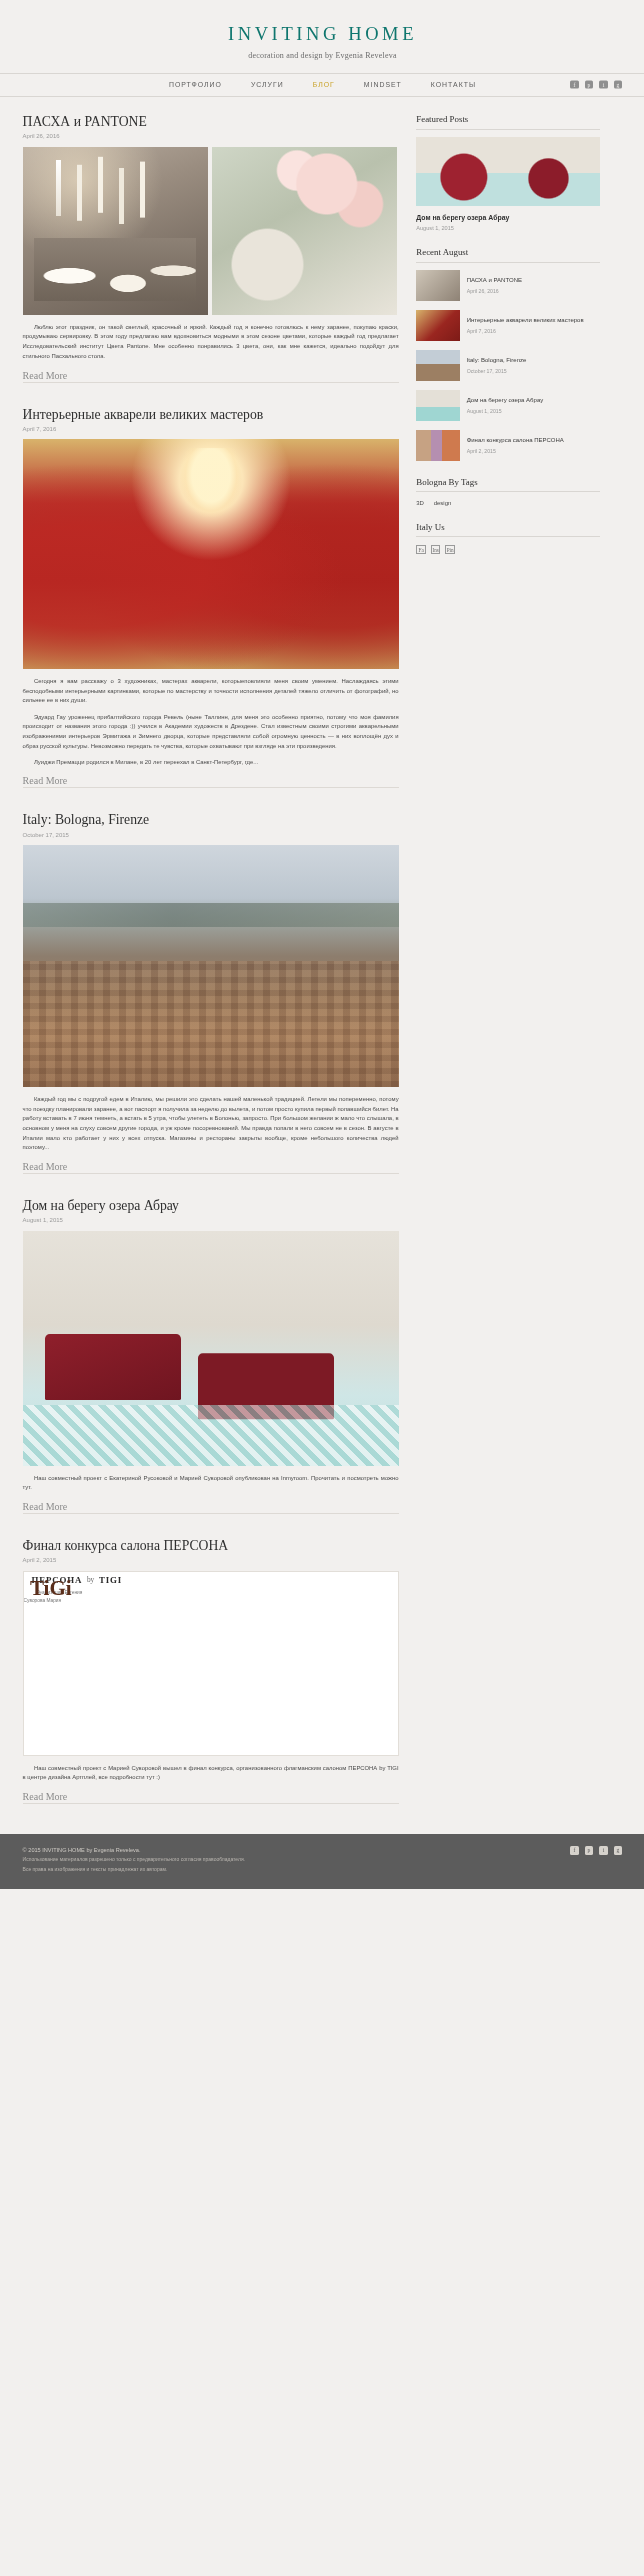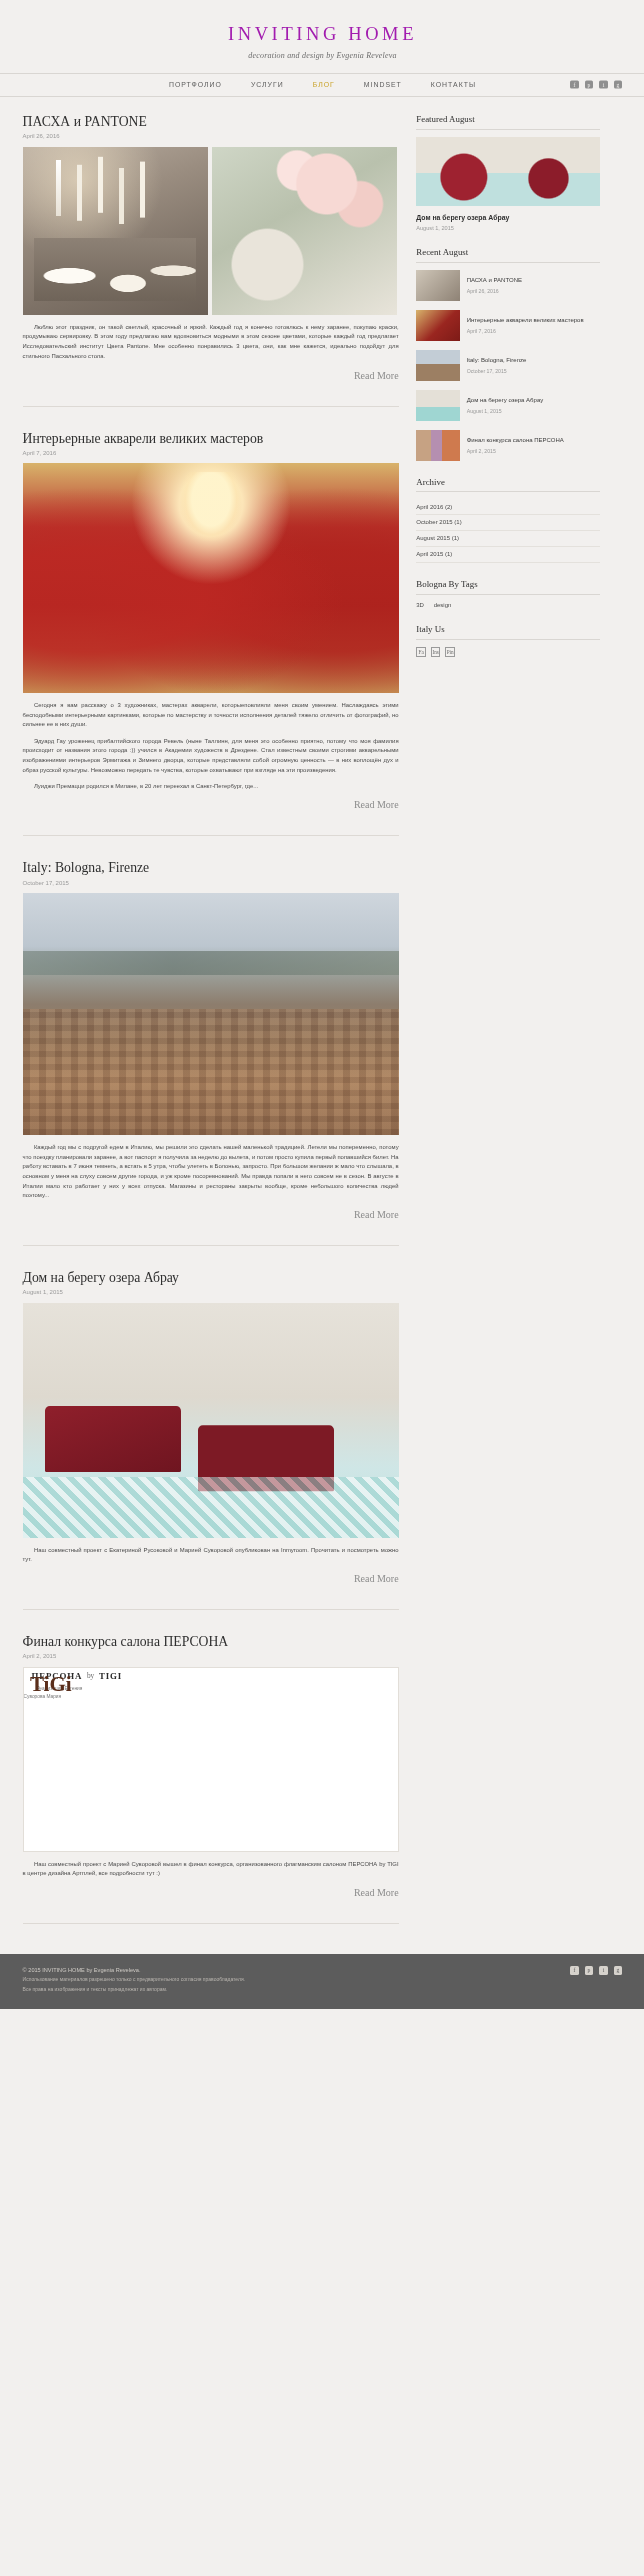--- a/index.html
+++ b/index.html
@@ -16,30 +16,29 @@
   
   .site-header {
     text-align: center;
     padding: 24px 0 0 0;
     background: #f2f0ee;
   }
   .site-title {
     font-family: "Liberation Serif", serif;
     font-size: 18.5px;
     letter-spacing: 3.6px;
-    color: #a21caf;
+    color: #0f766e;
     font-weight: 400;
   }
   .site-tagline {
     font-family: "Liberation Serif", serif;
     font-size: 8px;
     color: #6d6d6d;
     margin-top: 5.6px;
     letter-spacing: 0.2px;
-    font-style: italic;
   }
   .nav-bar {
     margin-top: 13px;
     border-top: 0.8px solid #d9d6d2;
     border-bottom: 0.8px solid #d9d6d2;
     height: 24px;
     display: flex;
     align-items: center;
     justify-content: center;
     position: relative;
@@ -225,26 +224,26 @@
   .post-body {
     font-size: 5.9px;
     line-height: 9.7px;
     color: #4a4a4a;
     text-align: justify;
     margin-top: 8px;
   }
   .post-body p { margin: 0 0 6.4px 0; text-indent: 11.3px; }
 
   .read-more {
-    text-align: right;
+    text-align: left;
     font-family: "Liberation Serif", serif;
     font-size: 10px;
     color: #8c8c8c;
     border-bottom: 0.8px solid #ddd9d4;
-    padding-bottom: 25px;
+    padding-bottom: 1px;
     margin-top: 8px;
   }
 
   
   .side-block { margin-bottom: 16px; }
   .side-title {
     font-family: "Liberation Serif", serif;
     font-size: 8.9px;
     color: #2f2f2f;
     border-bottom: 0.8px solid #d9d6d2;
@@ -403,21 +402,21 @@
           <p>Наш совместный проект с Марией Суворовой вышел в финал конкурса, организованного флагманским салоном ПЕРСОНА by TIGI в центре дизайна Артплей, все подробности тут :)</p>
         </div>
         <div class="read-more">Read More</div>
       </div>
 
     </div>
 
     <div class="side-col">
 
       <div class="side-block">
-        <div class="side-title">Featured August</div>
+        <div class="side-title">Featured Posts</div>
         <span class="ph feat-img"></span>
         <div class="feat-title">Дом на берегу озера Абрау</div>
         <div class="feat-date">August 1, 2015</div>
       </div>
 
       <div class="side-block">
         <div class="side-title">Recent August</div>
 
         <div class="recent-item">
           <span class="recent-thumb rt1"></span>
@@ -449,27 +448,20 @@
         </div>
         <div class="recent-item">
           <span class="recent-thumb rt5"></span>
           <span class="recent-text">
             <span class="recent-title">Финал конкурса салона ПЕРСОНА</span>
             <span class="recent-date" style="display:block">April 2, 2015</span>
           </span>
         </div>
       </div>
 
-      <div class="side-block">
-        <div class="side-title">Archive</div>
-        <div class="archive-item">April 2016 (2)</div>
-        <div class="archive-item">October 2015 (1)</div>
-        <div class="archive-item">August 2015 (1)</div>
-        <div class="archive-item">April 2015 (1)</div>
-      </div>
 
       <div class="side-block">
         <div class="side-title">Bologna By Tags</div>
         <div class="tags-row">
           <span>3D</span>
           <span>design</span>
         </div>
       </div>
 
       <div class="side-block">

